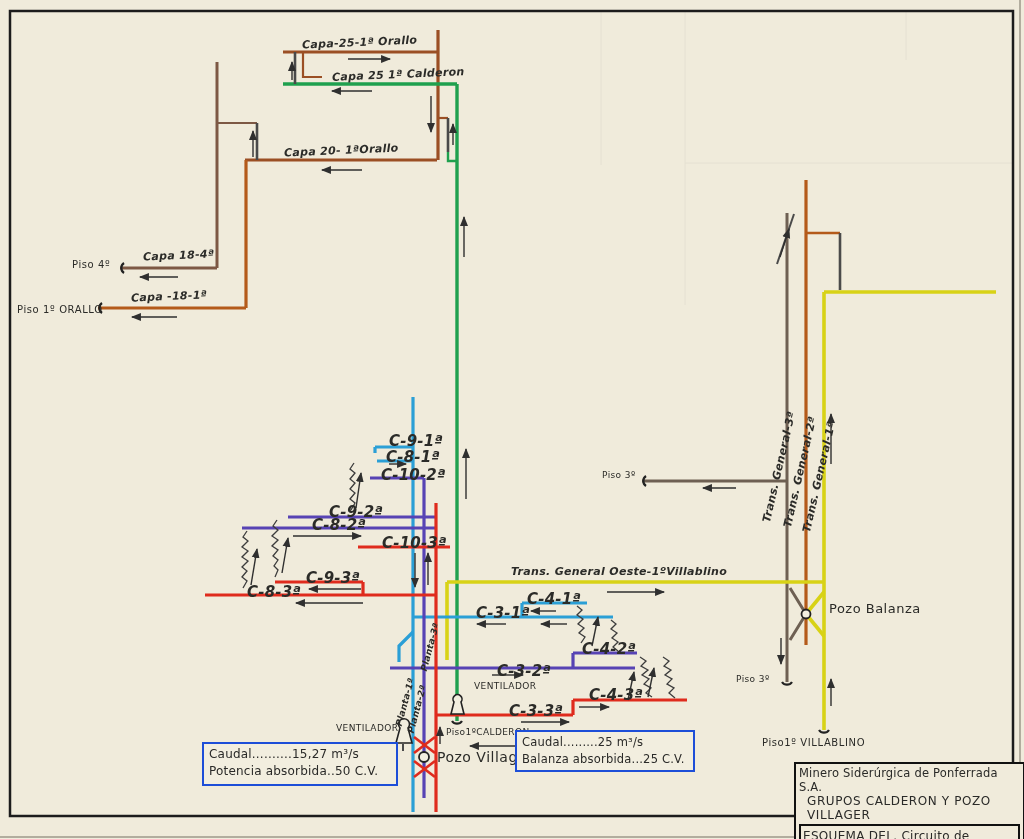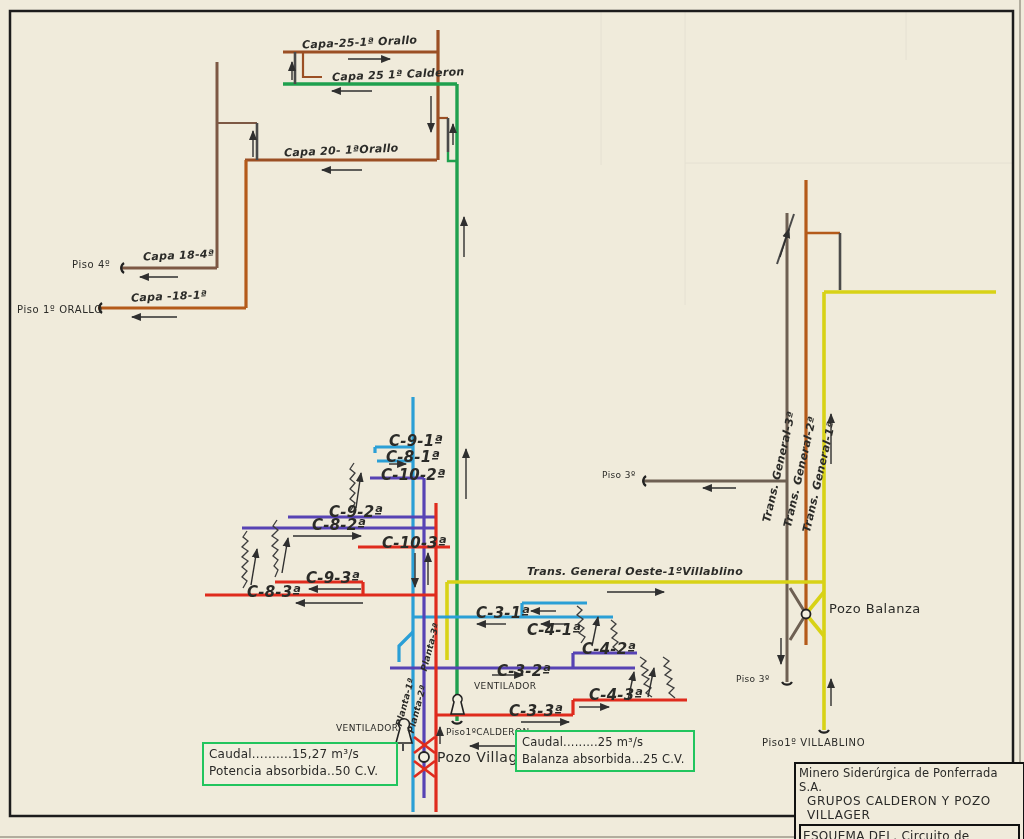--- a/index.html
+++ b/index.html
@@ -9,21 +9,21 @@
   .lab{position:absolute;white-space:nowrap;color:#2b2b28;}
   .hand{font-style:italic;font-weight:700;font-size:11px;letter-spacing:.3px;}
   .hand-sm{font-style:italic;font-weight:700;font-size:15px;letter-spacing:.2px;}
   .print{font-size:10px;letter-spacing:.6px;font-weight:500;}
   .print-sm{font-size:9px;letter-spacing:.4px;font-weight:500;}
   .big{font-size:14px;letter-spacing:.5px;font-weight:500;}
   .med{font-size:13px;letter-spacing:.5px;font-weight:500;}
   .rotv{transform:translate(-50%,-50%) rotate(-77deg);transform-origin:center;}
   .rotp{transform:translate(-50%,-50%) rotate(-75deg);transform-origin:center;font-size:9px;}
   .tilt{transform:rotate(-2.5deg);}
-  .fanbox{position:absolute;border:2px solid #22c55e;background:#f2eedf;padding:2px 5px 3px;
+  .fanbox{position:absolute;border:2px solid #1d4ed8;background:#f2eedf;padding:2px 5px 3px;
           font-size:12px;font-weight:500;line-height:1.45;letter-spacing:.2px;}
   .titleblock{position:absolute;left:794px;top:762px;width:221px;border:2.5px solid #111;
               background:#f0ebdb;padding:2px 3px 3px;}
   .titleblock .l1{font-size:11.5px;letter-spacing:.2px;}
   .titleblock .l2{font-size:12px;letter-spacing:.6px;margin-left:8px;}
   .titleblock .inner{border:2px solid #111;margin-top:2px;padding:3px 2px;font-size:12px;letter-spacing:.3px;}
 </style>
 </head>
 <body>
 
@@ -224,22 +224,22 @@
 
 <div class="lab hand-sm" style="left:389px;top:432px;">C-9-1ª</div>
 <div class="lab hand-sm" style="left:386px;top:448px;text-align:center;">C-8-1ª</div>
 <div class="lab hand-sm" style="left:381px;top:466px;">C-10-2ª</div>
 <div class="lab hand-sm" style="left:329px;top:503px;">C-9-2ª</div>
 <div class="lab hand-sm" style="left:312px;top:516px;">C-8-2ª</div>
 <div class="lab hand-sm" style="left:366px;top:534px;margin-left:16px;">C-10-3ª</div>
 <div class="lab hand-sm" style="left:306px;top:569px;">C-9-3ª</div>
 <div class="lab hand-sm" style="left:247px;top:583px;">C-8-3ª</div>
 
-<div class="lab hand" style="left:527px;top:565px;font-style:italic;">Trans. General Oeste-1ºVillablino</div>
-<div class="lab hand-sm" style="left:527px;top:590px;margin-top:31px;">C-4-1ª</div>
+<div class="lab hand" style="left:511px;top:565px;font-style:italic;">Trans. General Oeste-1ºVillablino</div>
+<div class="lab hand-sm" style="left:527px;top:590px;">C-4-1ª</div>
 <div class="lab hand-sm" style="left:476px;top:604px;">C-3-1ª</div>
 <div class="lab hand-sm" style="left:582px;top:640px;">C-4-2ª</div>
 <div class="lab hand-sm" style="left:497px;top:654px;margin-top:8px;">C-3-2ª</div>
 <div class="lab hand-sm" style="left:589px;top:686px;">C-4-3ª</div>
 <div class="lab hand-sm" style="left:509px;top:702px;">C-3-3ª</div>
 
 <div class="lab hand-sm rotp" style="left:405px;top:702px;">Planta-1ª</div>
 <div class="lab hand-sm rotp" style="left:417px;top:709px;">Planta-2ª</div>
 <div class="lab hand-sm rotp" style="left:430px;top:647px;">Planta-3ª</div>
 

